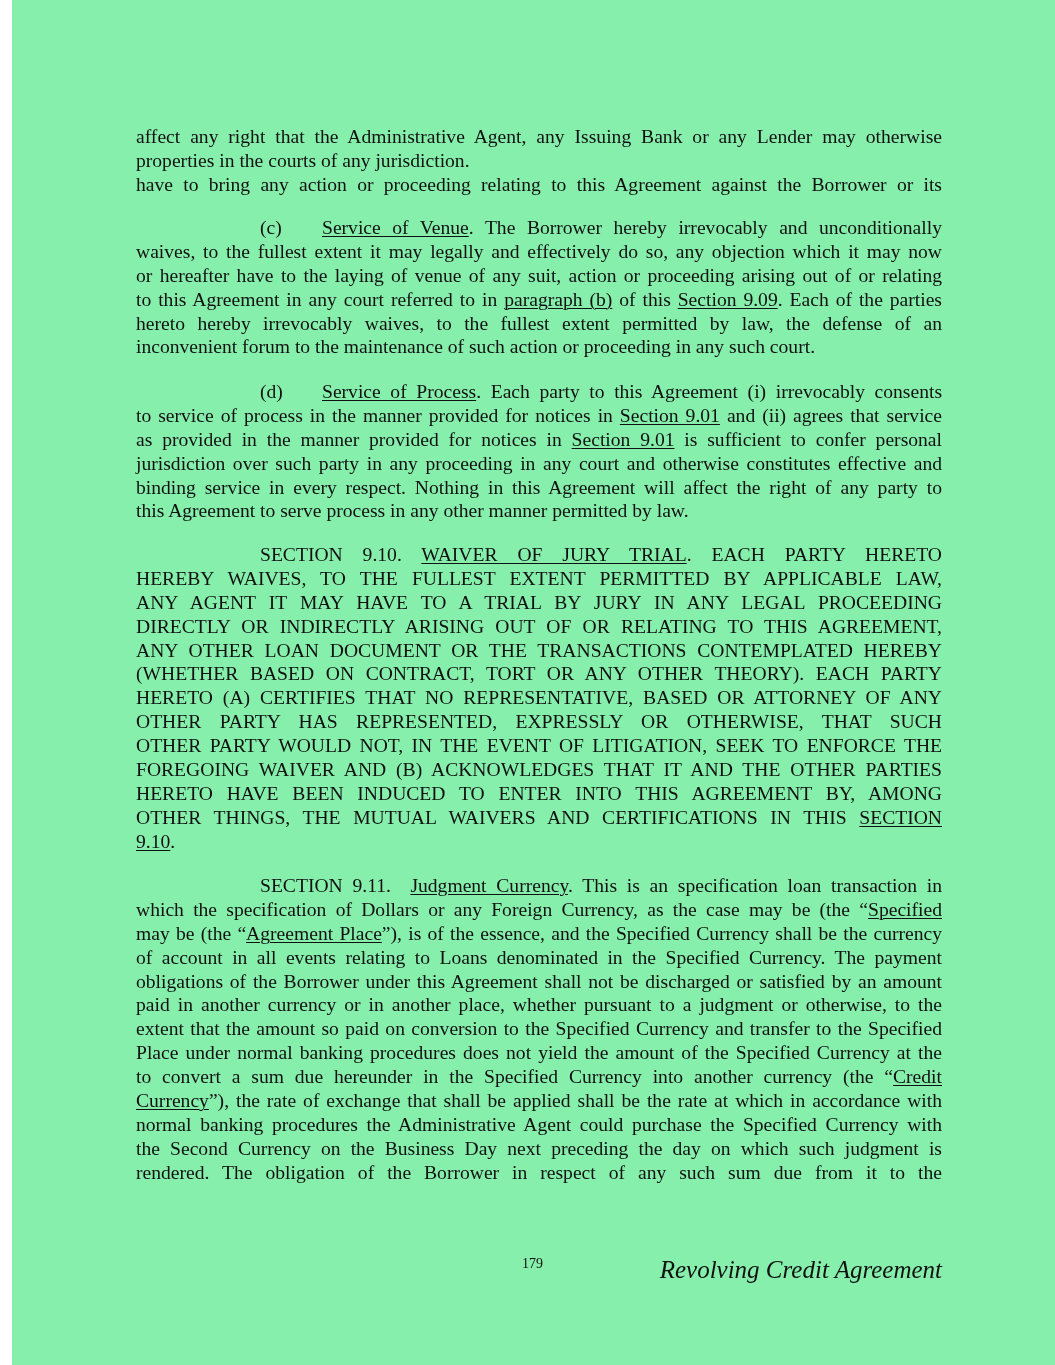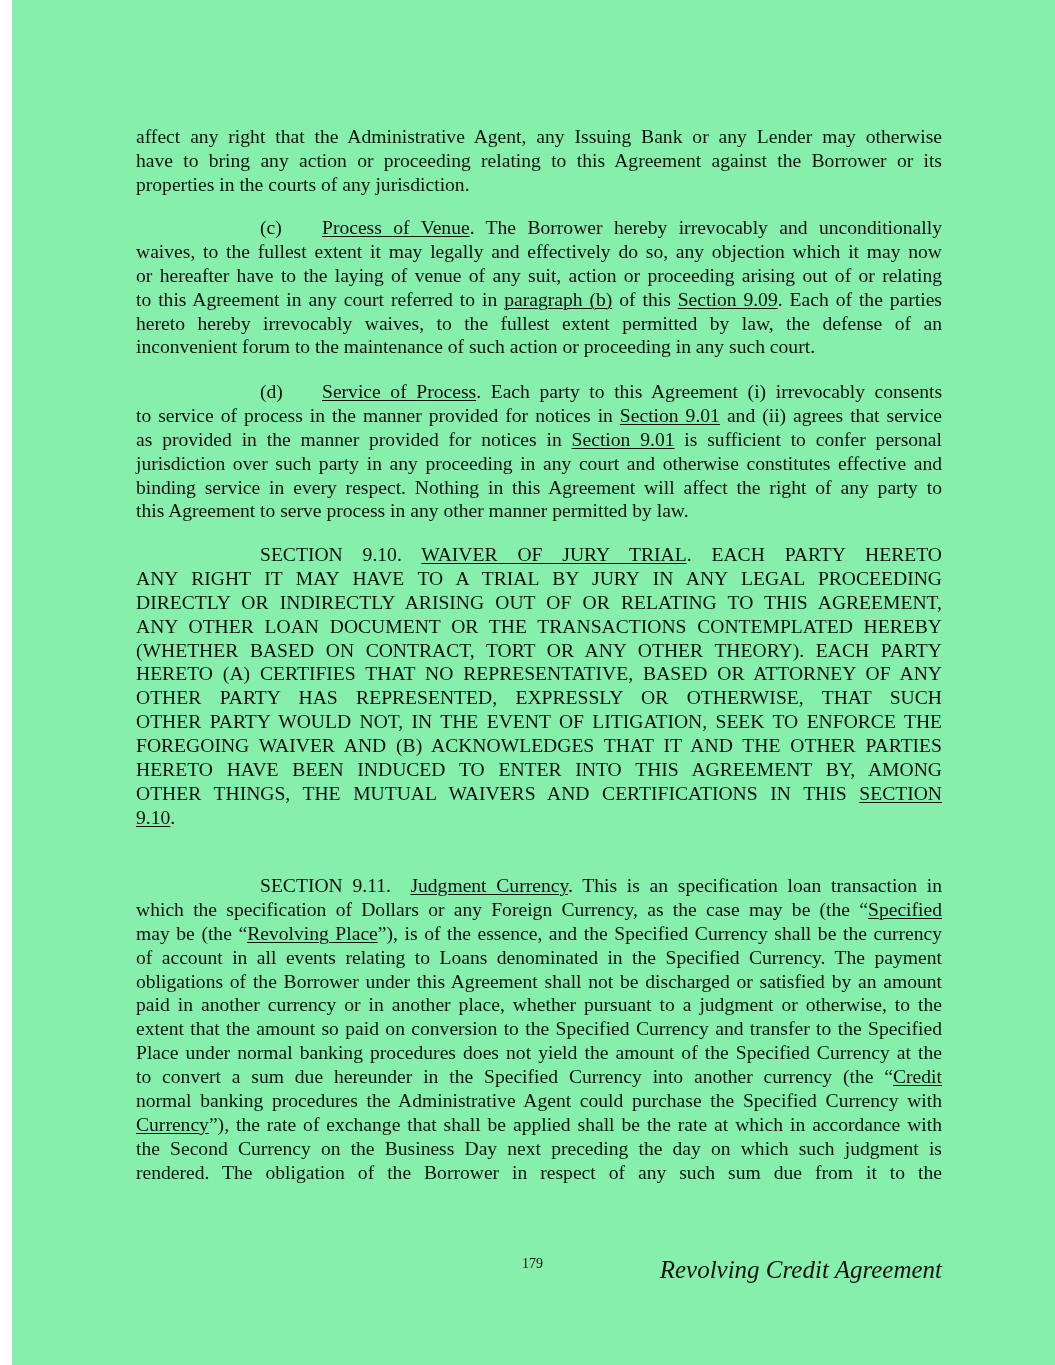--- a/index.html
+++ b/index.html
@@ -72,69 +72,70 @@
     }
     .lbl { display:inline-block; width: 62px; }
   </style>
 </head>
 <body>
 
 <div class="page">
 
   <div class="para" style="top:125px;">
     <span class="ln">affect any right that the Administrative Agent, any Issuing Bank or any Lender may otherwise</span>
+    <span class="ln last">properties in the courts of any jurisdiction.</span>
     <span class="ln">have to bring any action or proceeding relating to this Agreement against the Borrower or its</span>
-    <span class="ln last">properties in the courts of any jurisdiction.</span>
   </div>
 
   <div class="para" style="top:216px;">
-    <span class="ln"><span class="indent-label"></span><span class="lbl">(c)</span><span class="u">Process of Venue</span><span>.  The Borrower hereby irrevocably and unconditionally</span></span>
+    <span class="ln"><span class="indent-label"></span><span class="lbl">(c)</span><span class="u">Service of Venue</span><span>.  The Borrower hereby irrevocably and unconditionally</span></span>
     <span class="ln">waives, to the fullest extent it may legally and effectively do so, any objection which it may now</span>
     <span class="ln">or hereafter have to the laying of venue of any suit, action or proceeding arising out of or relating</span>
     <span class="ln"><span>to this Agreement in any court referred to in </span><span class="u">paragraph (b)</span><span> of this </span><span class="u">Section 9.09</span><span>.  Each of the parties</span></span>
     <span class="ln">hereto hereby irrevocably waives, to the fullest extent permitted by law, the defense of an</span>
     <span class="ln last">inconvenient forum to the maintenance of such action or proceeding in any such court.</span>
   </div>
 
   <div class="para" style="top:380px;">
     <span class="ln"><span class="indent-label"></span><span class="lbl">(d)</span><span class="u">Service of Process</span><span>.  Each party to this Agreement (i) irrevocably consents</span></span>
     <span class="ln"><span>to service of process in the manner provided for notices in </span><span class="u">Section 9.01</span><span> and (ii) agrees that service</span></span>
     <span class="ln"><span>as provided in the manner provided for notices in </span><span class="u">Section 9.01</span><span> is sufficient to confer personal</span></span>
     <span class="ln">jurisdiction over such party in any proceeding in any court and otherwise constitutes effective and</span>
     <span class="ln">binding service in every respect.  Nothing in this Agreement will affect the right of any party to</span>
     <span class="ln last">this Agreement to serve process in any other manner permitted by law.</span>
   </div>
 
   <div class="para" style="top:543px;">
     <span class="ln"><span class="indent-sec"></span><span>SECTION 9.10.</span> <span class="u">WAIVER OF JURY TRIAL</span><span>.   EACH PARTY HERETO</span></span>
-    <span class="ln">ANY RIGHT IT MAY HAVE TO A TRIAL BY JURY IN ANY LEGAL PROCEEDING</span>
+    <span class="ln">HEREBY WAIVES, TO THE FULLEST EXTENT PERMITTED BY APPLICABLE LAW,</span>
+    <span class="ln">ANY AGENT IT MAY HAVE TO A TRIAL BY JURY IN ANY LEGAL PROCEEDING</span>
     <span class="ln">DIRECTLY OR INDIRECTLY ARISING OUT OF OR RELATING TO THIS AGREEMENT,</span>
     <span class="ln">ANY OTHER LOAN DOCUMENT OR THE TRANSACTIONS CONTEMPLATED HEREBY</span>
     <span class="ln">(WHETHER BASED ON CONTRACT, TORT OR ANY OTHER THEORY).  EACH PARTY</span>
     <span class="ln">HERETO (A) CERTIFIES THAT NO REPRESENTATIVE, BASED OR ATTORNEY OF ANY</span>
     <span class="ln">OTHER PARTY HAS REPRESENTED, EXPRESSLY OR OTHERWISE, THAT SUCH</span>
     <span class="ln">OTHER PARTY WOULD NOT, IN THE EVENT OF LITIGATION, SEEK TO ENFORCE THE</span>
     <span class="ln">FOREGOING WAIVER AND (B) ACKNOWLEDGES THAT IT AND THE OTHER PARTIES</span>
     <span class="ln">HERETO HAVE BEEN INDUCED TO ENTER INTO THIS AGREEMENT BY, AMONG</span>
     <span class="ln"><span>OTHER THINGS, THE MUTUAL WAIVERS AND CERTIFICATIONS IN THIS </span><span class="u">SECTION</span></span>
     <span class="ln last"><span class="u">9.10</span><span>.</span></span>
   </div>
 
   <div class="para" style="top:874px;">
     <span class="ln"><span class="indent-sec"></span><span>SECTION 9.11.</span>&nbsp; <span class="u">Judgment Currency</span><span>.  This is an specification loan transaction in</span></span>
     <span class="ln"><span>which the specification of Dollars or any Foreign Currency, as the case may be (the “</span><span class="u">Specified</span></span>
-    <span class="ln"><span>may be (the “</span><span class="u">Revolving Place</span><span>”), is of the essence, and the Specified Currency shall be the currency</span></span>
+    <span class="ln"><span>may be (the “</span><span class="u">Agreement Place</span><span>”), is of the essence, and the Specified Currency shall be the currency</span></span>
     <span class="ln">of account in all events relating to Loans denominated in the Specified Currency.  The payment</span>
     <span class="ln">obligations of the Borrower under this Agreement shall not be discharged or satisfied by an amount</span>
     <span class="ln">paid in another currency or in another place, whether pursuant to a judgment or otherwise, to the</span>
     <span class="ln">extent that the amount so paid on conversion to the Specified Currency and transfer to the Specified</span>
     <span class="ln">Place under normal banking procedures does not yield the amount of the Specified Currency at the</span>
     <span class="ln"><span>to convert a sum due hereunder in the Specified Currency into another currency (the “</span><span class="u">Credit</span></span>
+    <span class="ln"><span class="u">Currency</span><span>”), the rate of exchange that shall be applied shall be the rate at which in accordance with</span></span>
     <span class="ln">normal banking procedures the Administrative Agent could purchase the Specified Currency with</span>
-    <span class="ln"><span class="u">Currency</span><span>”), the rate of exchange that shall be applied shall be the rate at which in accordance with</span></span>
     <span class="ln">the Second Currency on the Business Day next preceding the day on which such judgment is</span>
     <span class="ln">rendered.  The obligation of the Borrower in respect of any such sum due from it to the</span>
   </div>
 
   <div class="footer-page">179</div>
   <div class="footer-title">Revolving Credit Agreement</div>
 
 </div>
 
 </body></html>

